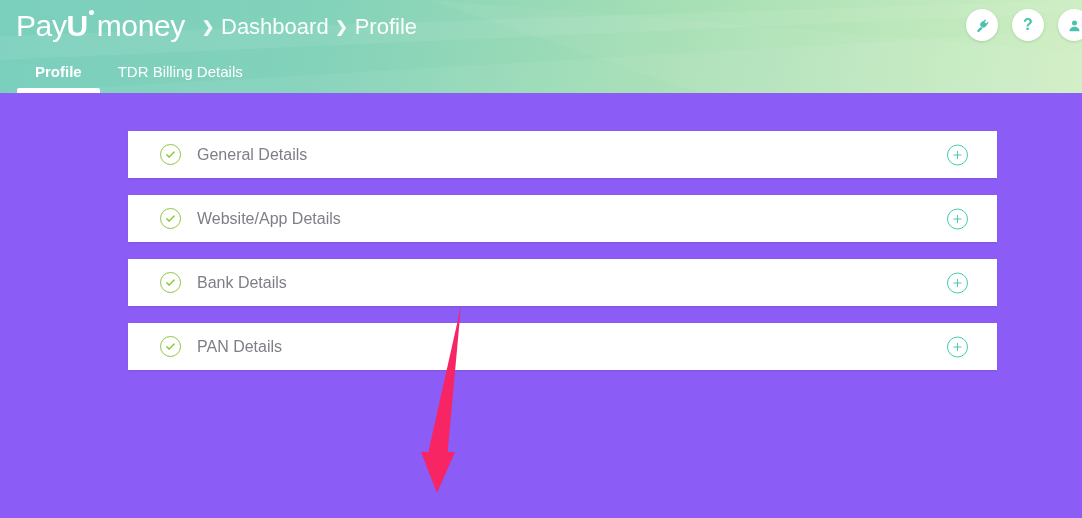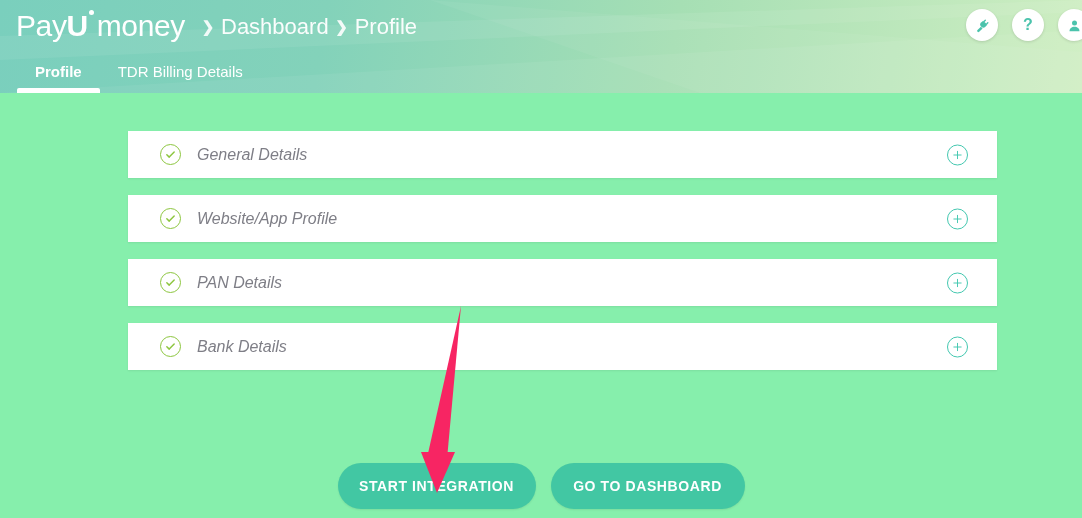--- a/index.html
+++ b/index.html
@@ -3,21 +3,21 @@
 <meta charset="utf-8">
 <style>
   * { box-sizing: border-box; margin: 0; padding: 0; }
   html, body {
     width: 1082px; height: 518px;
     overflow: hidden;
     background: #f9f9f9;
     font-family: "Liberation Sans", sans-serif;
   }
 
-  #app { position: relative; width: 1082px; height: 518px; background: #86efac; }
+  #app { position: relative; width: 1082px; height: 518px; background: #8b5cf6; }
 
   
   .header {
     position: absolute; top: 0; left: 0;
     width: 1082px; height: 93px;
     background: linear-gradient(100deg, #7ACFBD 0%, #83D2BA 30%, #A6DFB4 62%, #CFEEC2 100%);
     overflow: hidden;
   }
   .wave {
     position: absolute; left: 0; top: 0;
@@ -90,21 +90,20 @@
     width: 21px; height: 21px; border-radius: 50%;
     border: 1.6px solid #8DC63F;
     display: flex; align-items: center; justify-content: center;
     flex: 0 0 auto;
   }
   .check svg { display: block; }
   .card-label {
     margin-left: 16px;
     color: #7e7e86; font-size: 16px; font-weight: 400;
     white-space: nowrap;
-    font-style: italic;
   }
   .plus {
     position: absolute; right: 29px; top: 50%; transform: translateY(-50%);
     width: 21px; height: 21px; border-radius: 50%;
     border: 1.4px solid #44C8B0;
     display: flex; align-items: center; justify-content: center;
   }
   .plus svg { display: block; }
 
   
@@ -197,21 +196,35 @@
       </div>
     </div>
 
 
     <div class="card">
       <div class="check">
         <svg width="11" height="11" viewBox="0 0 24 24">
             <path d="M4 12.5l5.2 5.2L20 6.6" stroke="#8DC63F" stroke-width="3.2" fill="none" stroke-linecap="round" stroke-linejoin="round"></path>
           </svg>
       </div>
-      <span class="card-label">Website/App Profile</span>
+      <span class="card-label">Website/App Details</span>
+      <div class="plus">
+        <svg width="11" height="11" viewBox="0 0 24 24">
+            <path d="M12 4v16M4 12h16" stroke="#44C8B0" stroke-width="2.1" stroke-linecap="round"></path>
+          </svg>
+      </div>
+    </div>
+
+    <div class="card">
+      <div class="check">
+        <svg width="11" height="11" viewBox="0 0 24 24">
+            <path d="M4 12.5l5.2 5.2L20 6.6" stroke="#8DC63F" stroke-width="3.2" fill="none" stroke-linecap="round" stroke-linejoin="round"></path>
+          </svg>
+      </div>
+      <span class="card-label">Bank Details</span>
       <div class="plus">
         <svg width="11" height="11" viewBox="0 0 24 24">
             <path d="M12 4v16M4 12h16" stroke="#44C8B0" stroke-width="2.1" stroke-linecap="round"></path>
           </svg>
       </div>
     </div>
 
     <div class="card">
       <div class="check">
         <svg width="11" height="11" viewBox="0 0 24 24">
@@ -219,40 +232,22 @@
           </svg>
       </div>
       <span class="card-label">PAN Details</span>
       <div class="plus">
         <svg width="11" height="11" viewBox="0 0 24 24">
             <path d="M12 4v16M4 12h16" stroke="#44C8B0" stroke-width="2.1" stroke-linecap="round"></path>
           </svg>
       </div>
     </div>
 
-    <div class="card">
-      <div class="check">
-        <svg width="11" height="11" viewBox="0 0 24 24">
-            <path d="M4 12.5l5.2 5.2L20 6.6" stroke="#8DC63F" stroke-width="3.2" fill="none" stroke-linecap="round" stroke-linejoin="round"></path>
-          </svg>
-      </div>
-      <span class="card-label">Bank Details</span>
-      <div class="plus">
-        <svg width="11" height="11" viewBox="0 0 24 24">
-            <path d="M12 4v16M4 12h16" stroke="#44C8B0" stroke-width="2.1" stroke-linecap="round"></path>
-          </svg>
-      </div>
-    </div>
-
   </div>
 
-  <div class="actions">
-    <button class="btn btn-start">START INTEGRATION</button>
-    <button class="btn btn-dash">GO TO DASHBOARD</button>
-  </div>
 
   <svg class="arrow" viewBox="0 0 1082 518">
     <g>
       <polygon points="461,306 447,459 427,458" fill="#F72563"></polygon>
       <polygon points="421,452 455,452 437,493" fill="#F72563"></polygon>
     </g>
   </svg>
 
 </div>
 

